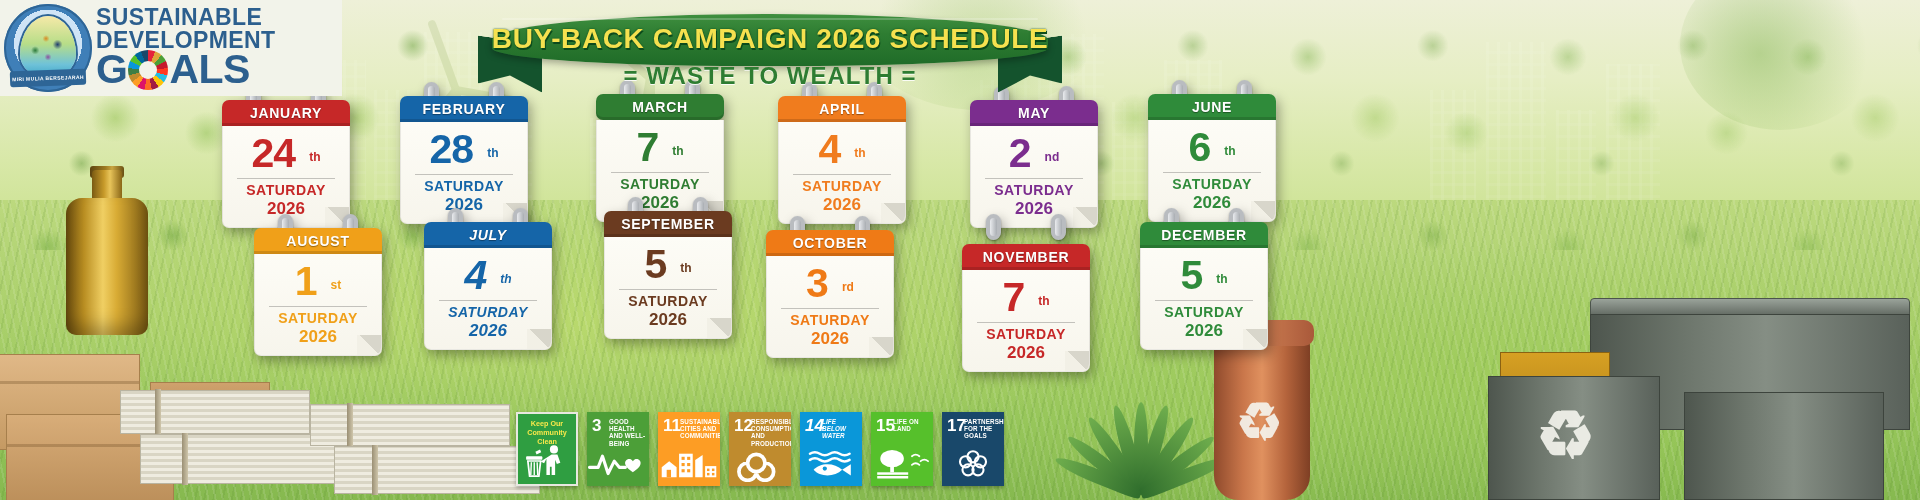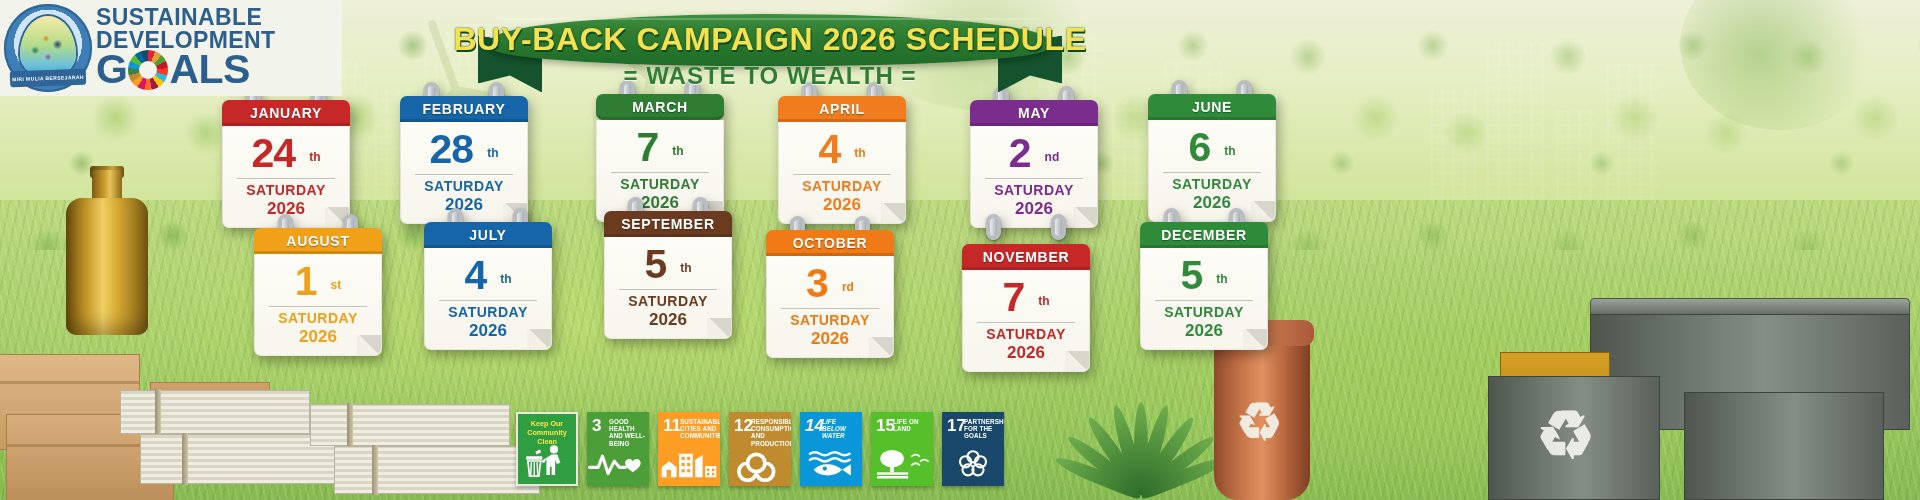--- a/index.html
+++ b/index.html
@@ -130,21 +130,21 @@
     background:linear-gradient(180deg,#3f8f3f 0%,#2e7d32 38%,#1f6b28 100%);
     border-radius:50% 50% 46% 46% / 26px 26px 18px 18px;
     box-shadow:0 3px 7px rgba(0,0,0,.3);
     display:flex; align-items:center; justify-content:center;
   }
   .ribbon-main::before {
     content:""; position:absolute; left:10px; right:10px; top:4px; height:2px;
     background:rgba(255,255,255,.22); border-radius:2px;
   }
   #banner-title {
-    font-size:32px; font-weight:bold; color:#f5e14f; letter-spacing:.6px;
+    font-size:28px; font-weight:bold; color:#f5e14f; letter-spacing:.6px;
     text-shadow:1px 2px 0 #0c4a1c, 0 0 2px #0c4a1c; white-space:nowrap;
     transform:translateY(-1px);
   }
   #banner-sub {
     position:absolute; left:0; right:0; top:58px; text-align:center;
     font-size:24px; font-weight:bold; color:#2e7d32; letter-spacing:1px;
     text-shadow:0 1px 0 rgba(255,255,255,.85);
   }
 
   
@@ -514,21 +514,21 @@
       <div class="cal-head" style="background:linear-gradient(180deg,#f0a019,#f0a019);">
         <span class="cal-month">AUGUST</span>
       </div>
       <div class="cal-body">
         <div class="cal-daywrap"><span class="cal-day" style="color:#f0a019;">1</span><span class="cal-suffix" style="color:#f0a019;">st</span></div>
         <div class="cal-rule"></div>
         <div class="cal-dow" style="color:#f0a019;">SATURDAY</div>
         <div class="cal-year" style="color:#f0a019;">2026</div>
       </div>
     </div>
-    <div class="cal" style="left: 424px; top: 222px;">
+    <div class="cal" style="left: 424px; top: 222px; font-style: italic;">
       <div class="cal-rings">
         <span class="ring l"></span>
         <span class="ring r"></span>
       </div>
       <div class="cal-head" style="background:linear-gradient(180deg,#1565a8,#1565a8);">
         <span class="cal-month">JULY</span>
       </div>
       <div class="cal-body">
         <div class="cal-daywrap"><span class="cal-day" style="color:#1565a8;">4</span><span class="cal-suffix" style="color:#1565a8;">th</span></div>
         <div class="cal-rule"></div>

